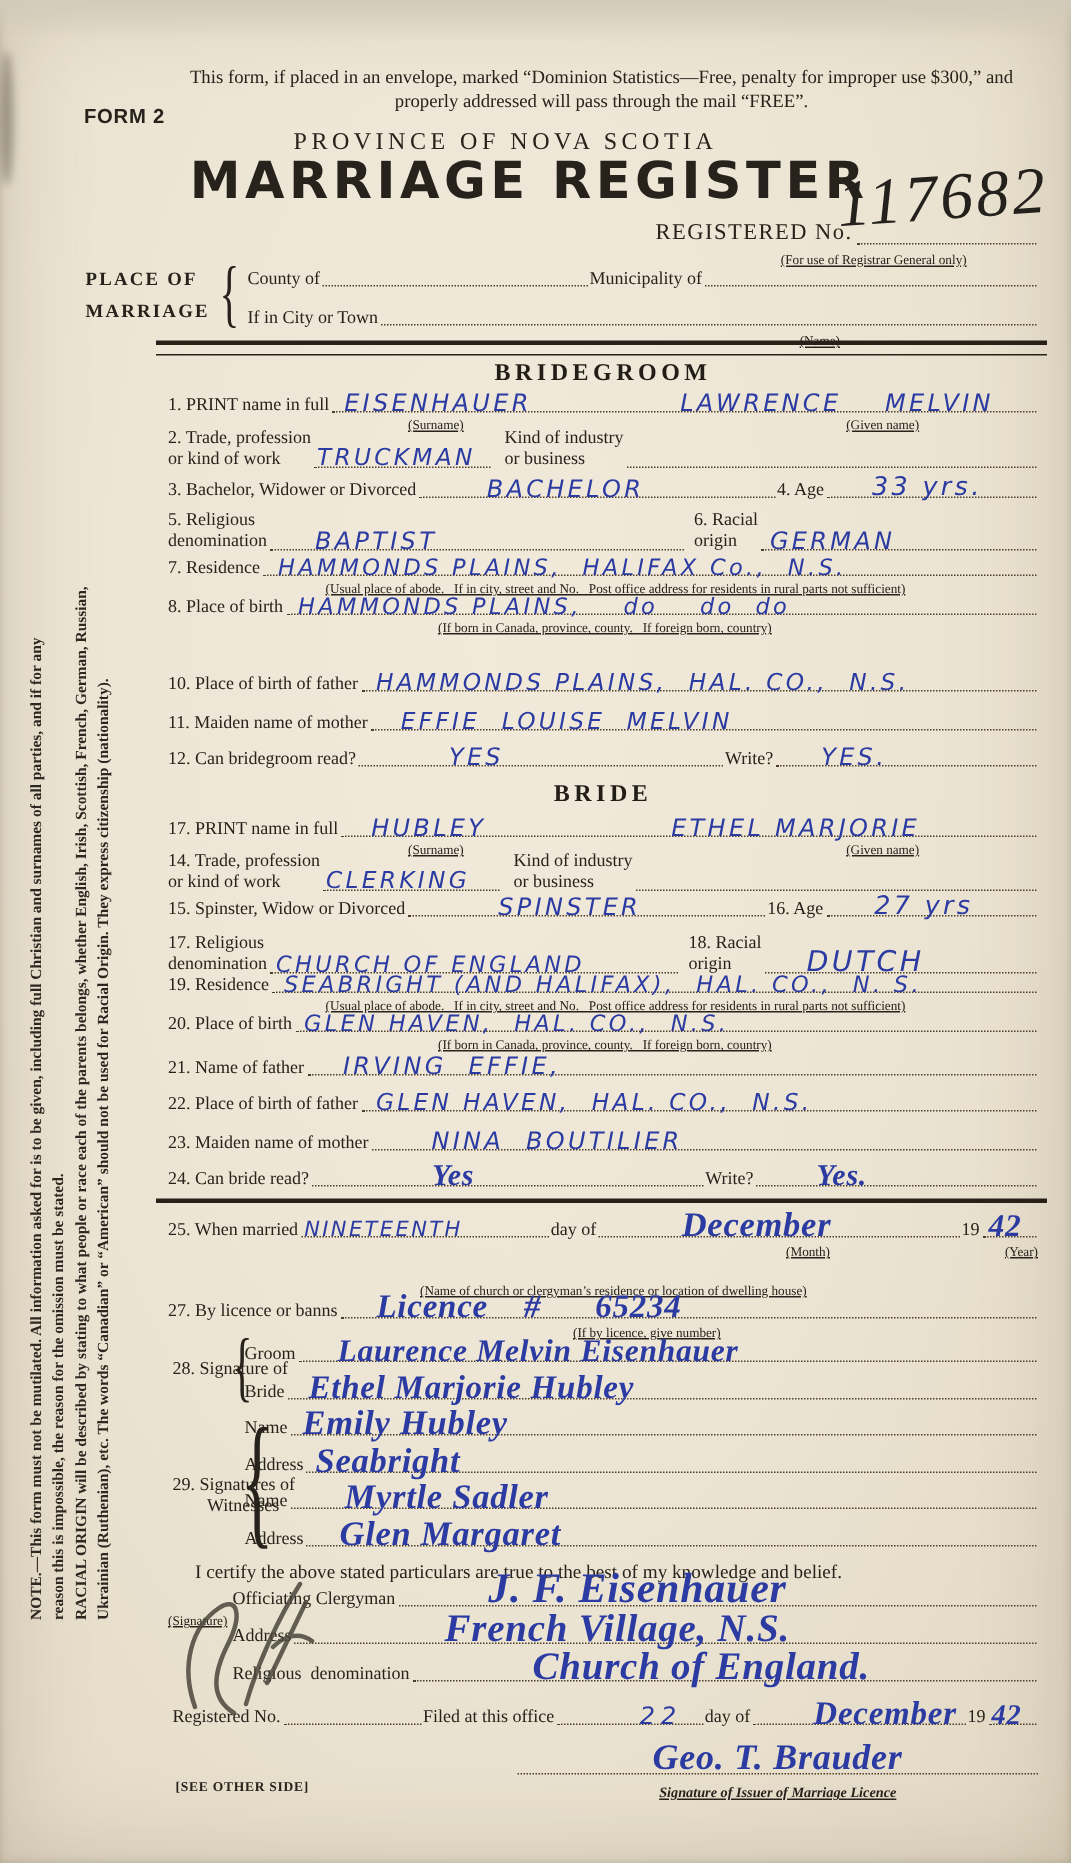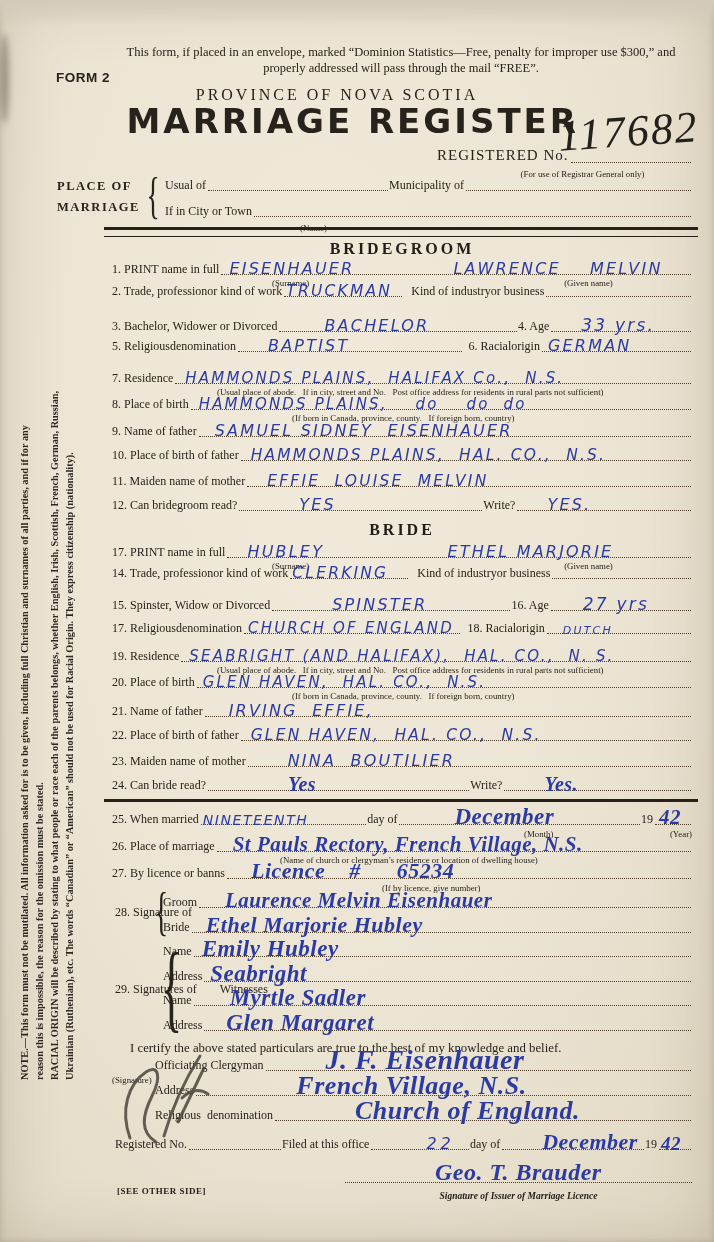--- a/index.html
+++ b/index.html
@@ -5,23 +5,23 @@
   html,body{margin:0;padding:0;background:#777;}
   .page{position:relative;width:714px;height:1242px;overflow:hidden;
     background:radial-gradient(ellipse at 45% 35%, #f1eadb 0%, #ece4d3 55%, #e0d7c2 100%);
     box-shadow:inset 0 0 60px rgba(105,92,70,.22), inset 0 0 6px rgba(90,80,60,.25);
     font-family:"Liberation Serif", serif; color:#27221b;}
   .scan-top{position:absolute;top:0;left:0;right:0;height:26px;background:linear-gradient(#d3ccba,rgba(211,204,186,0));}
   .scan-blob{position:absolute;left:0;top:34px;width:9px;height:90px;background:rgba(80,72,60,.45);filter:blur(3px);border-radius:50%;}
   .r{position:absolute;left:112px;right:22px;display:flex;align-items:flex-end;}
   .lab{font:12px/1.2 "Liberation Serif",serif;color:#27221b;white-space:pre;}
   .lab b{font-weight:normal;}
-  .lab2{display:flex;flex-direction:row;}
+  .lab2{display:flex;flex-direction:column;}
   .dots{flex:1;position:relative;border-bottom:1.4px dotted #4e3d28;margin:0 1px 1px 2px;min-width:10px;height:6px;}
-  .note{font:8.8px/1.1 "Liberation Serif",serif;color:#27221b;white-space:pre;}
+  .note{font:8.8px/1.1 "Liberation Serif",serif;color:#27221b;white-space:pre;text-decoration:underline;}
   .hwp{position:absolute;bottom:-3px;font-family:"DejaVu Sans",sans-serif;font-style:italic;font-weight:500;
        font-size:14.5px;letter-spacing:2.2px;color:#2b3ba2;white-space:pre;line-height:1;}
   .hwc{position:absolute;bottom:-4px;font-family:"Liberation Serif",serif;font-style:italic;font-weight:600;
        font-size:19px;letter-spacing:.5px;color:#2b3ba2;white-space:pre;line-height:1;}
   .h-sec{position:absolute;left:112px;right:22px;text-align:center;font-weight:bold;font-size:16px;
        letter-spacing:3px;color:#221d16;}
   .mline{position:absolute;top:1080px;transform-origin:0 0;transform:rotate(-90deg);
        font:bold 10.3px "Liberation Serif",serif;white-space:nowrap;color:#2c2720;}
   .brace{position:absolute;font-family:"Liberation Serif",serif;font-weight:400;color:#27221b;
        transform-origin:center;line-height:1;}
@@ -62,30 +62,30 @@
   </div>
   <div class="bignum">117682</div>
   <div style="position:absolute;left:470px;top:163px;width:225px;text-align:center">
     <span class="note">(For use of Registrar General only)</span>
   </div>
 
   <div style="position:absolute;left:57px;top:179px;font-weight:bold;font-size:12.5px;letter-spacing:1.5px">PLACE OF</div>
   <div style="position:absolute;left:57px;top:200px;font-weight:bold;font-size:12.5px;letter-spacing:1.5px">MARRIAGE</div>
   <span class="brace" style="left:141px;top:170px;font-size:50px;transform:scaleX(.55)">{</span>
   <div class="r" style="top:178px;left:165px">
-    <span class="lab">Usual of</span>
+    <span class="lab">County of</span>
     <div class="dots"></div>
     <span class="lab">Municipality of</span>
     <div class="dots" style="flex:1.25"></div>
   </div>
   <div class="r" style="top:204px;left:165px">
     <span class="lab">If in City or Town</span>
     <div class="dots"></div>
   </div>
-  <div style="position:absolute;left:300px;top:217px;width:260px;text-align:left">
+  <div style="position:absolute;left:300px;top:217px;width:260px;text-align:right">
     <span class="note">(Name)</span>
   </div>
 
   <div class="rule-double"></div>
 
   <div class="h-sec" style="top:240px">BRIDEGROOM</div>
 
   <div class="r" style="top:262px">
     <span class="lab"><span>1. </span><b>PRINT</b><span> name in full</span></span>
     <div class="dots">
@@ -154,26 +154,20 @@
   <div class="r" style="top:397px">
     <span class="lab">8. Place of birth</span>
     <div class="dots">
       <span class="hwp" style="left:8px;font-size:15px">HAMMONDS PLAINS,    do    do  do</span>
     </div>
   </div>
   <div class="r" style="top:414px">
     <span class="note" style="margin-left:180px">(If born in Canada, province, county.   If foreign born, country)</span>
   </div>
 
-  <div class="r" style="top:424px">
-    <span class="lab">9. Name of father</span>
-    <div class="dots">
-      <span class="hwp" style="left:16px;font-size:16px">SAMUEL SIDNEY  EISENHAUER</span>
-    </div>
-  </div>
 
   <div class="r" style="top:448px">
     <span class="lab">10. Place of birth of father</span>
     <div class="dots">
       <span class="hwp" style="left:10px;font-size:15.5px">HAMMONDS PLAINS,  HAL. CO.,  N.S.</span>
     </div>
   </div>
 
   <div class="r" style="top:474px">
     <span class="lab">11. Maiden name of mother</span>
@@ -239,21 +233,21 @@
       <span class="lab">denomination</span>
     </div>
     <div class="dots" style="flex:1.5">
       <span class="hwp" style="left:4px;font-size:15px">CHURCH OF ENGLAND</span>
     </div>
     <div class="lab2" style="margin-left:6px">
       <span class="lab">18. Racial</span>
       <span class="lab">origin</span>
     </div>
     <div class="dots">
-      <span class="hwp" style="left:16px;font-size:11px">DUTCH</span>
+      <span class="hwp" style="left:28px;font-size:19px">DUTCH</span>
     </div>
   </div>
 
   <div class="r" style="top:649px">
     <span class="lab">19. Residence</span>
     <div class="dots">
       <span class="hwp" style="left:8px;font-size:15px">SEABRIGHT (AND HALIFAX),  HAL. CO.,  N. S.</span>
     </div>
   </div>
   <div class="r" style="top:666px">
@@ -316,26 +310,20 @@
     <span class="lab">19</span>
     <div class="dots" style="flex:0 0 36px">
       <span class="hwc" style="left:4px;font-size:21px">42</span>
     </div>
   </div>
   <div class="r" style="top:830px">
     <span class="note" style="margin-left:412px">(Month)</span>
     <span class="note" style="margin-left:auto">(Year)</span>
   </div>
 
-  <div class="r" style="top:839px">
-    <span class="lab">26. Place of marriage</span>
-    <div class="dots">
-      <span class="hwc" style="left:16px;font-size:21px">St Pauls Rectory, French Village, N.S.</span>
-    </div>
-  </div>
   <div class="r" style="top:856px">
     <span class="note" style="margin-left:168px">(Name of church or clergyman’s residence or location of dwelling house)</span>
   </div>
 
   <div class="r" style="top:866px">
     <span class="lab">27. By licence or banns</span>
     <div class="dots">
       <span class="hwc" style="left:24px;font-size:22px">Licence    #      65234</span>
     </div>
   </div>

